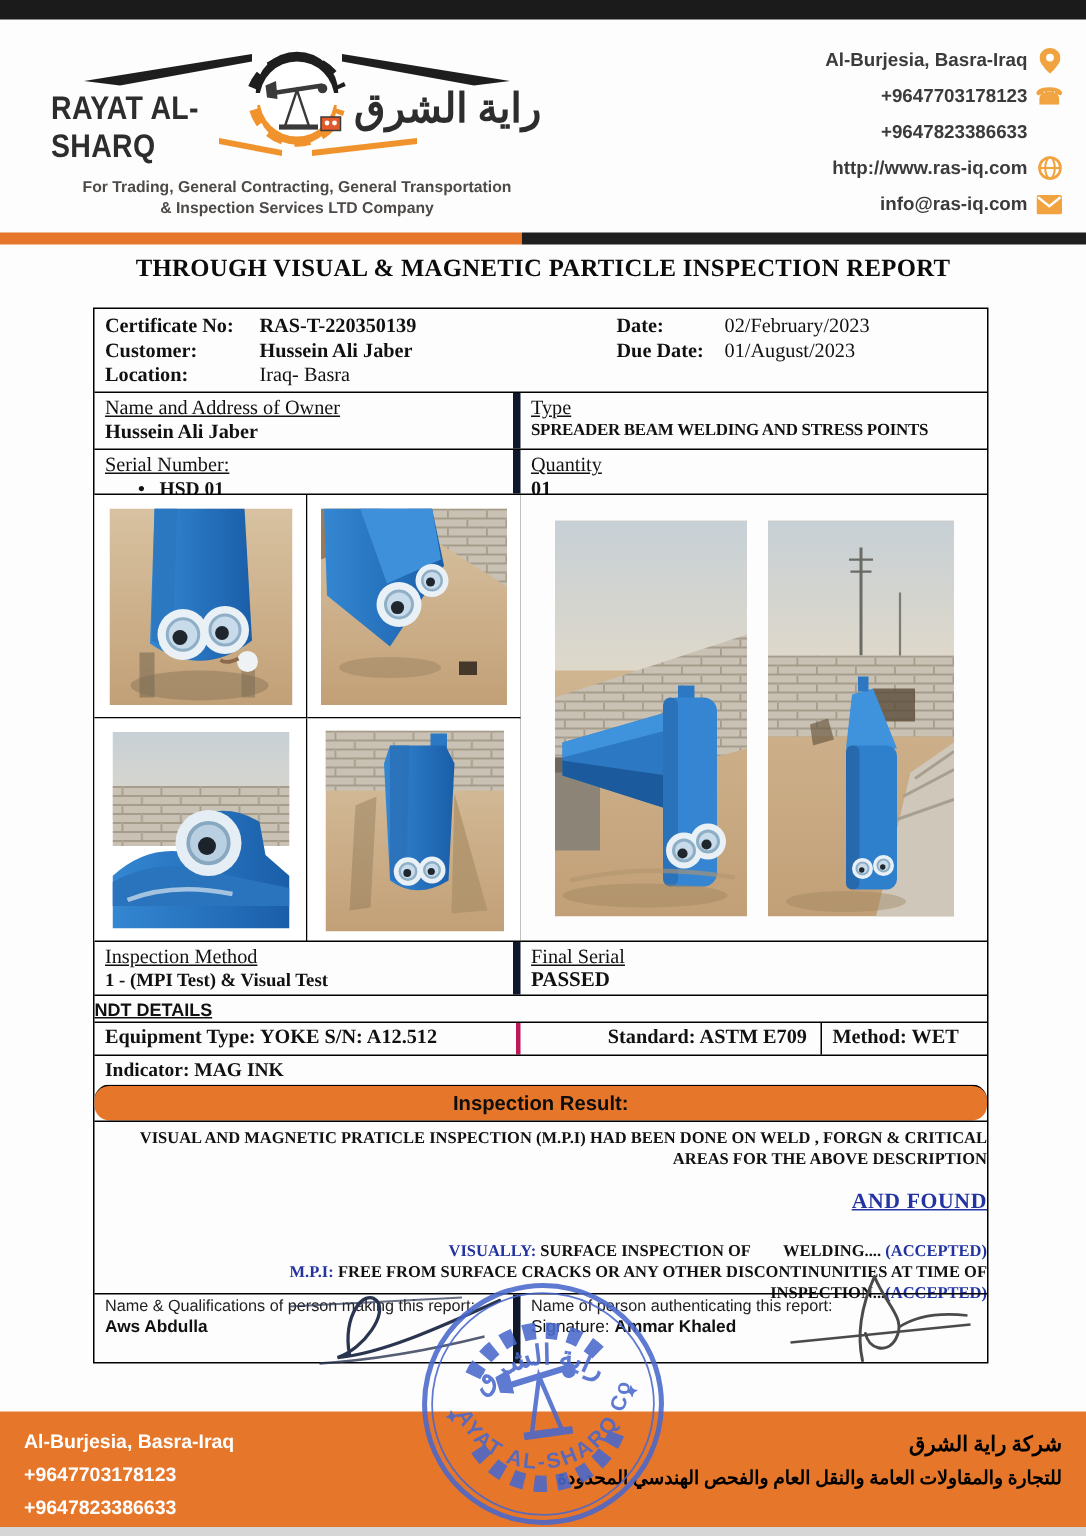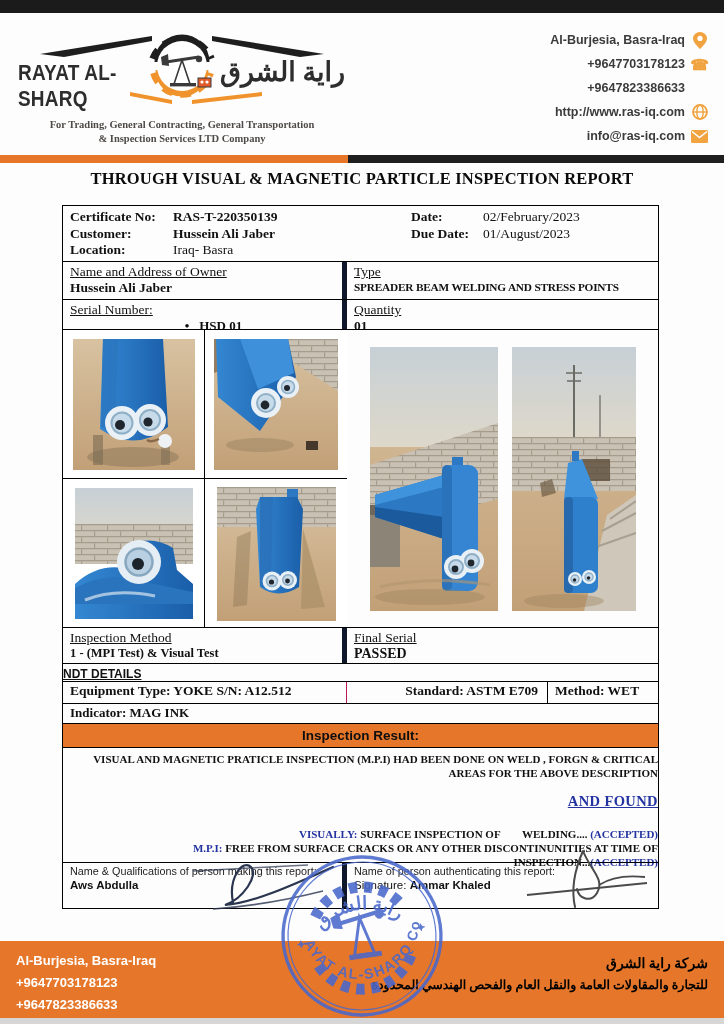--- a/index.html
+++ b/index.html
@@ -1,27 +1,27 @@
 <!DOCTYPE html>
 <html><head>
 <meta charset="utf-8">
 <style>
   html,body{margin:0;padding:0;background:#888;}
   .page{position:relative;width:724px;height:1024px;background:#fdfdfd;overflow:hidden;
         font-family:"Liberation Serif",serif;color:#111;}
   
   .topbar{position:absolute;left:0;top:0;width:724px;height:13px;background:#1b1b1b;}
   
-  .logo-block{position:absolute;left:12px;top:20px;width:340px;height:132px;}
+  .logo-block{position:absolute;left:28px;top:20px;width:340px;height:132px;}
   .logo-art{position:absolute;left:0;top:0;}
   .logo-en{position:absolute;left:6px;top:44px;width:118px;font-family:"Liberation Sans",sans-serif;
            font-weight:bold;font-size:19px;letter-spacing:.2px;color:#2d2d2d;transform:scaleY(1.15);}
   .logo-ar{position:absolute;right:4px;top:36px;width:128px;font-weight:bold;font-size:27px;color:#2d2d2d;text-align:left;direction:rtl;}
   .tagline{position:absolute;left:0;top:98px;width:340px;text-align:center;
-           font-family:Liberation Serif, serif;font-weight:bold;font-size:10.5px;
+           font-family:Liberation Sans, sans-serif;font-weight:bold;font-size:10.5px;
            line-height:14px;color:#4e4a48;}
   .contacts{position:absolute;right:16px;top:28px;width:220px;font-family:"Liberation Sans",sans-serif;
             font-weight:bold;font-size:12.5px;color:#3b3b3b;}
   .contact-line{display:flex;justify-content:flex-end;align-items:center;height:24px;gap:6px;}
   .contact-ic{width:17px;height:17px;display:flex;align-items:center;justify-content:center;
               color:#F0A33F;font-size:15px;line-height:17px;}
   
   .divider{position:absolute;left:0;top:155px;width:724px;height:8px;}
   .divider .o{position:absolute;left:0;top:0;width:348px;height:8px;background:#E6772A;}
   .divider .b{position:absolute;left:348px;top:0;width:376px;height:8px;background:#1f1f1f;}
@@ -43,47 +43,47 @@
   .cert-grid{position:absolute;left:7px;top:3px;right:4px;font-size:13.5px;line-height:16.5px;}
   .cl{display:flex;}
   .cl .k{width:103px;font-weight:bold;}
   .cert-right{position:absolute;left:348px;top:3px;width:240px;font-size:13.5px;line-height:16.5px;}
   .cr{display:flex;}
   .cr .k{width:72px;font-weight:bold;}
   
   .row-owner{height:38px;}
   .row-serial{height:30px;}
   .type-val{font-size:11.3px;font-weight:bold;letter-spacing:-0.2px;margin-top:1px;}
-  .serial-item{font-size:13px;font-weight:bold;padding-left:22px;text-align:center;}
+  .serial-item{font-size:13px;font-weight:bold;padding-left:22px;}
   
   .row-photos{height:298px;}
   .ph-left{position:absolute;left:0;top:0;bottom:0;width:284px;border-right:1px solid #000;box-sizing:border-box;}
   .ph-cell{position:absolute;box-sizing:border-box;background:#fff;display:flex;align-items:center;justify-content:center;}
   .pc-tl{left:0;top:0;width:142px;height:149px;border-right:1px solid #000;border-bottom:1px solid #000;}
   .pc-tr{left:142px;top:0;width:142px;height:149px;border-bottom:1px solid #000;}
   .pc-bl{left:0;top:149px;width:142px;height:149px;border-right:1px solid #000;}
   .pc-br{left:142px;top:149px;width:142px;height:149px;}
   .ph-right{position:absolute;left:284px;top:0;bottom:0;right:0;display:flex;gap:14px;align-items:center;justify-content:center;}
   .photo{display:block;}
   
   .row-method{height:36px;}
   .method-val{font-size:12.5px;font-weight:bold;}
   .passed{font-size:14px;font-weight:bold;}
   
   .row-ndt{height:18px;text-align:left;}
   .ndt-t{font-family:"Liberation Sans",sans-serif;font-weight:bold;font-size:12px;text-decoration:underline;line-height:17px;}
   .row-equip{height:22px;}
-  .eq1{position:absolute;left:0;top:0;bottom:0;width:284px;border-right:1px solid #be185d;box-sizing:border-box;
+  .eq1{position:absolute;left:0;top:0;bottom:0;width:284px;border-right:3px solid #be185d;box-sizing:border-box;
        padding:1px 7px;font-size:13.5px;font-weight:bold;}
   .eq2{position:absolute;left:284px;top:0;bottom:0;width:201px;border-right:1px solid #000;box-sizing:border-box;
        padding:1px 9px;font-size:13.5px;font-weight:bold;text-align:right;}
   .eq3{position:absolute;left:485px;top:0;bottom:0;right:0;padding:1px 7px;font-size:13.5px;font-weight:bold;}
   .row-ind{height:20px;padding:1px 7px;font-size:13px;font-weight:bold;box-sizing:border-box;}
   
-  .row-band{height:24px;background:#E6772A;text-align:center;}
+  .row-band{height:24px;background:#E6772A;text-align:center;border-radius:10px;}
   .band-t{font-family:"Liberation Sans",sans-serif;font-weight:bold;font-size:13.5px;color:#0e0e0e;line-height:23px;}
   
   .row-result{height:115px;text-align:right;}
   .res-sum{font-size:11px;font-weight:bold;line-height:14px;margin-top:4px;}
   .and-found{margin-top:13px;font-size:14.5px;font-weight:bold;color:#2333A0;text-decoration:underline;letter-spacing:.4px;}
   .res-line{font-size:11px;font-weight:bold;line-height:14px;white-space:pre-wrap;}
   .res-lines{margin-top:17px;}
   .blue{color:#2333A0;}
   
   .row-sign{height:46px;}

